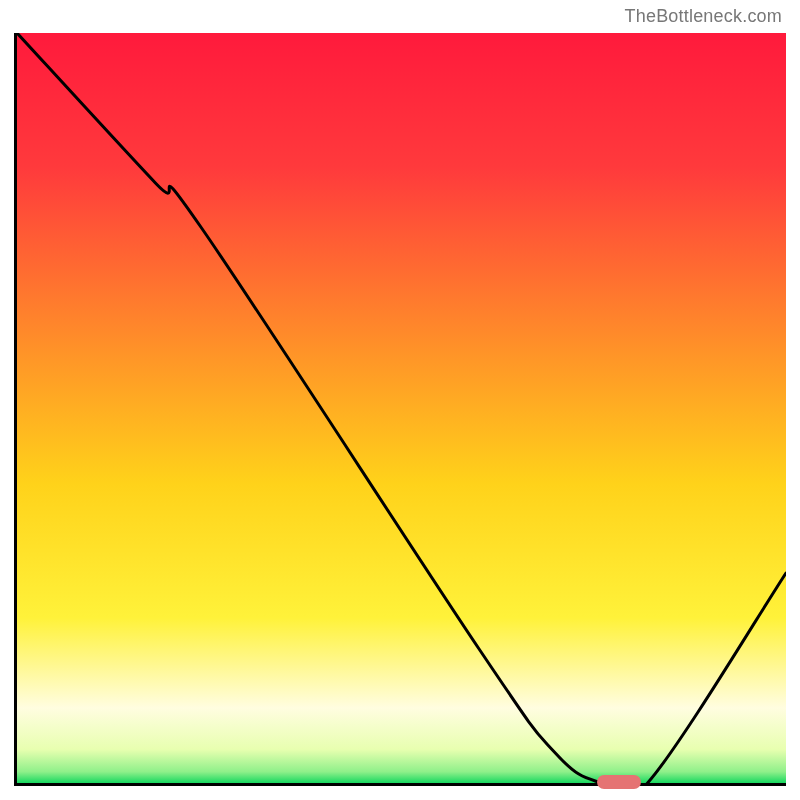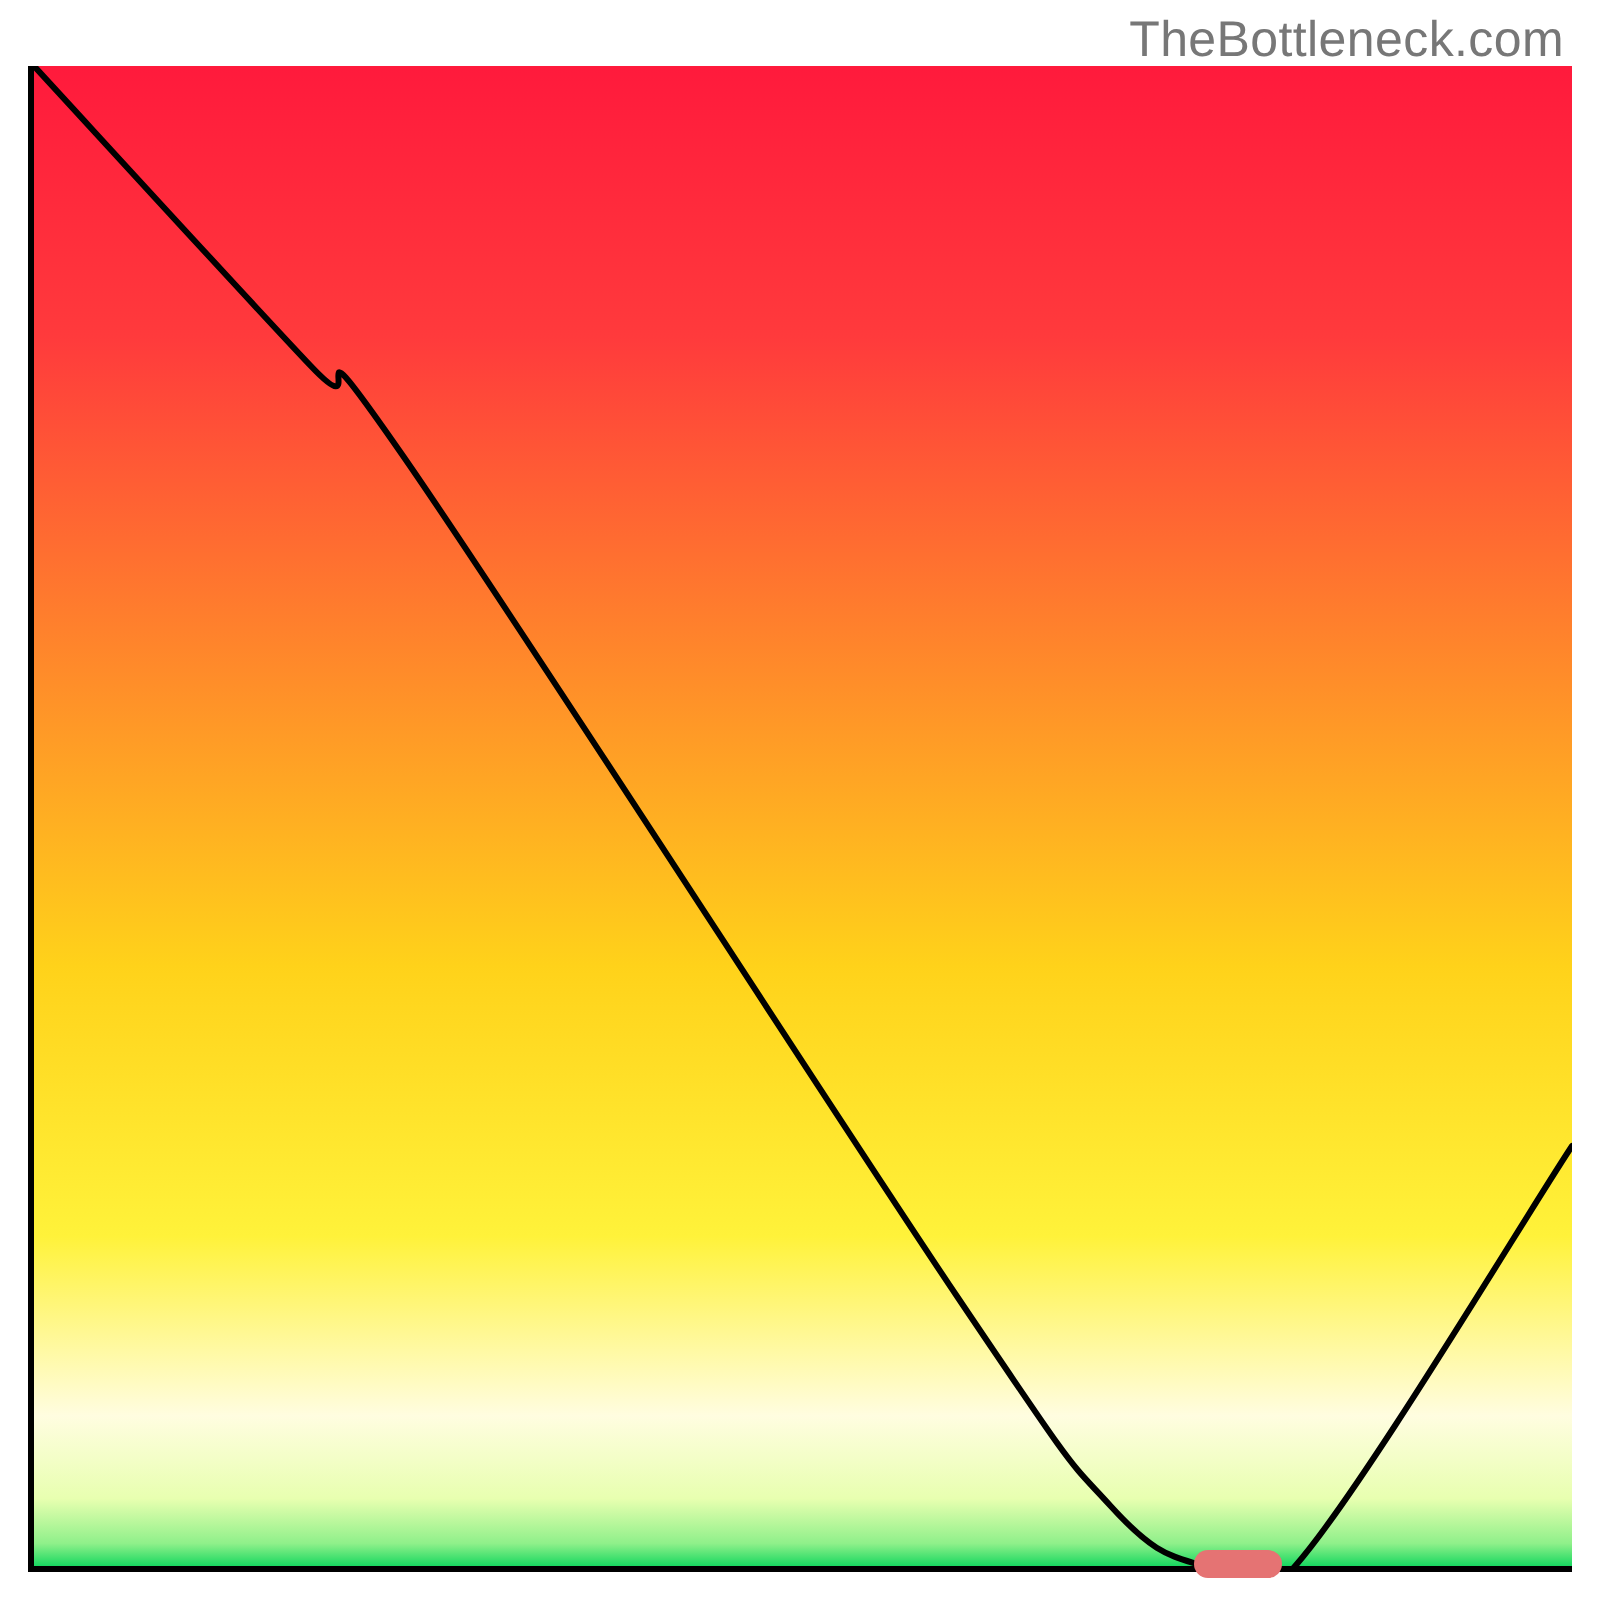--- a/index.html
+++ b/index.html
@@ -7,21 +7,21 @@
     width: 800px;
     height: 800px;
     background: #ffffff;
     font-family: Arial, sans-serif;
     position: relative;
   }
   .watermark {
     position: absolute;
     top: 6px;
     right: 18px;
-    font-size: 25px;
+    font-size: 18px;
     color: #777777;
     font-weight: 500;
     letter-spacing: 0.2px;
   }
   .chart-area {
     position: absolute;
     left: 14px;
     top: 33px;
     width: 772px;
     height: 753px;

